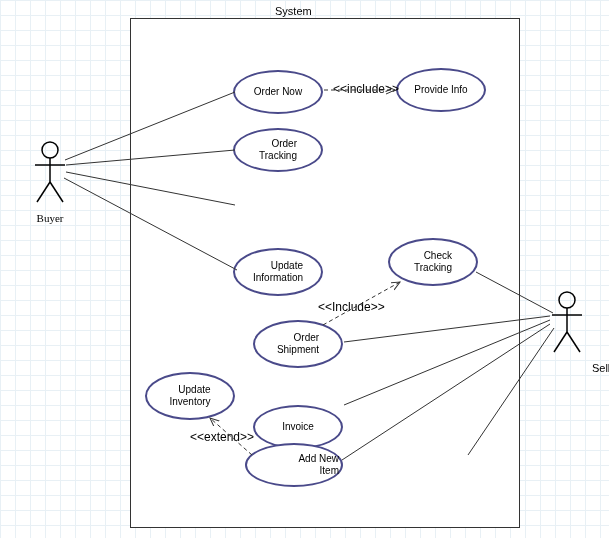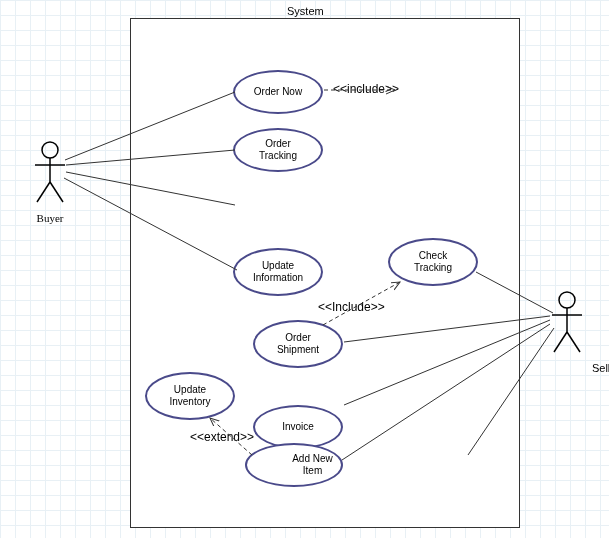--- a/index.html
+++ b/index.html
@@ -29,21 +29,21 @@
     color: #000;
   }
   .usecase {
     position: absolute;
     border: 2px solid #4a4a8a;
     border-radius: 50%;
     background: #fff;
     display: flex;
     align-items: center;
     justify-content: center;
-    text-align: center;
+    text-align: right;
     font-size: 10px;
     line-height: 1.2;
     color: #000;
     padding: 2px;
   }
   .actor {
     position: absolute;
   }
   .actor-label {
     position: absolute;
@@ -65,25 +65,28 @@
     pointer-events: none;
   }
   .solid { stroke: #333; stroke-width: 1; fill: none; }
   .dashed { stroke: #333; stroke-width: 1; fill: none; stroke-dasharray: 4 3; }
 </style>
 </head>
 <body>
 
 <div class="canvas">
 
-  <div class="system-title" style="left:287px; top:5px;">System</div>
+  <div class="system-title" style="left:275px; top:5px;">System</div>
   <div class="system-box" style="left:130px; top:18px; width:390px; height:510px;"></div>
 
   <div class="usecase" style="left:233px; top:70px; width:90px; height:44px;">
       <span style="white-space:pre-line;">Order Now</span>
+    </div>
+  <div class="usecase" style="left:396px; top:68px; width:90px; height:44px;">
+      <span style="white-space:pre-line;">Provide Info</span>
     </div>
   <div class="usecase" style="left:233px; top:128px; width:90px; height:44px;">
       <span style="white-space:pre-line;">Order
 Tracking</span>
     </div>
   <div class="usecase" style="left:233px; top:248px; width:90px; height:48px;">
       <span style="white-space:pre-line;">Update
 Information</span>
     </div>
   <div class="usecase" style="left:388px; top:238px; width:90px; height:48px;">

